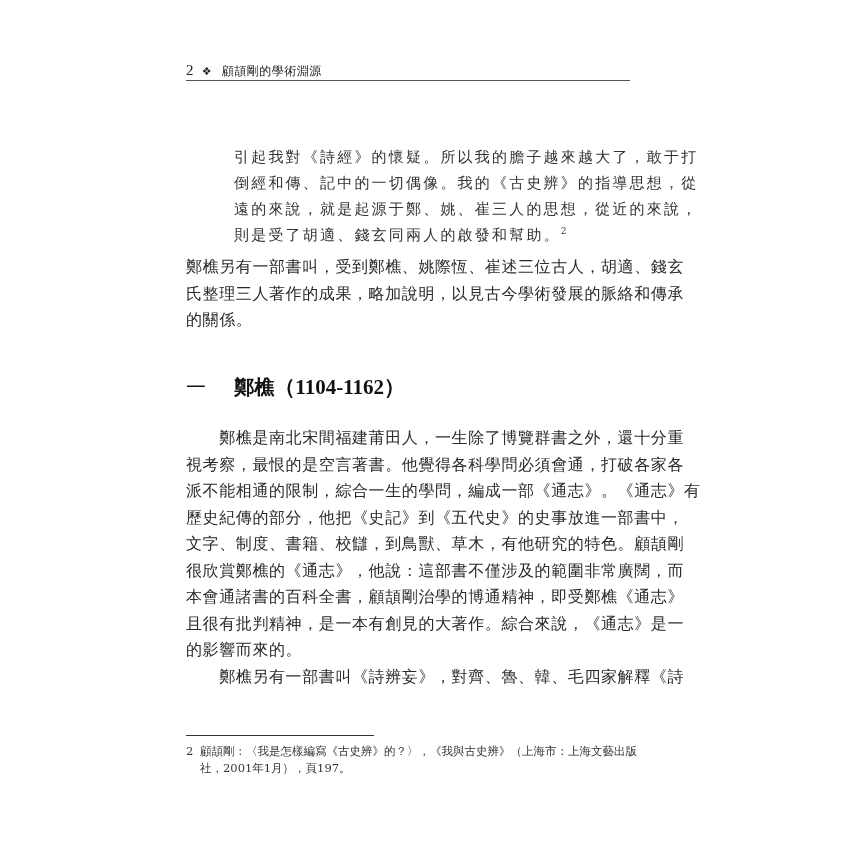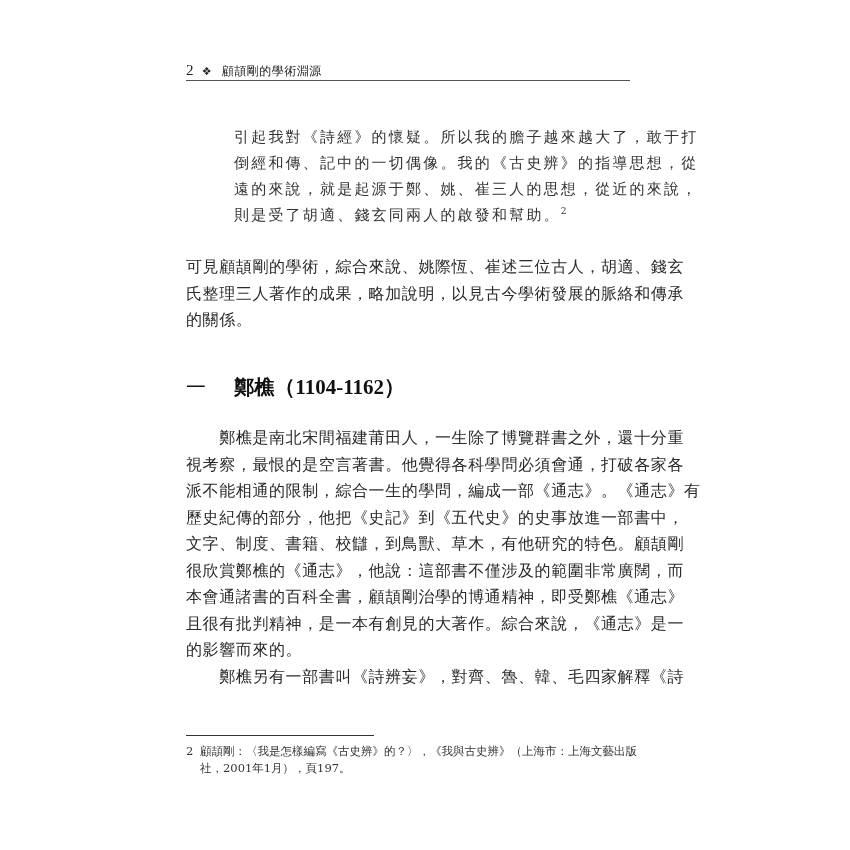--- a/index.html
+++ b/index.html
@@ -10,21 +10,21 @@
     .page { position: absolute; left: 0; top: 0; width: 850px; height: 792px; }
     .running-head {
       position: absolute; left: 186px; top: 60px; width: 444px; height: 20px;
       border-bottom: 1.5px solid #555; font-size: 13px; line-height: 20px; color: #222;
     }
     .running-head .pnum { font-family: "Liberation Serif", serif; font-size: 15px; margin-right: 4px; }
     .running-head .orn { font-size: 11px; margin-right: 6px; }
     .running-head .btitle { font-size: 12px; letter-spacing: 0.5px; }
 
     .quote {
-      position: absolute; left: 234px; top: 124px; width: 400px;
+      position: absolute; left: 234px; top: 144px; width: 400px;
       font-size: 15px; line-height: 26px; color: #333; letter-spacing: 2.2px;
     }
     .quote .line { white-space: nowrap; }
     sup { font-size: 9px; vertical-align: super; line-height: 0; }
 
     .para {
       position: absolute; left: 186px; width: 450px; font-size: 16px; line-height: 26.5px; color: #2a2a2a;
       letter-spacing: 0.6px;
     }
     .para .line { white-space: nowrap; }
@@ -58,21 +58,21 @@
   </div>
 
   <div class="quote">
     <div class="line">引起我對《詩經》的懷疑。所以我的膽子越來越大了，敢于打</div>
     <div class="line">倒經和傳、記中的一切偶像。我的《古史辨》的指導思想，從</div>
     <div class="line">遠的來說，就是起源于鄭、姚、崔三人的思想，從近的來說，</div>
     <div class="line"><span>則是受了胡適、錢玄同兩人的啟發和幫助。</span><sup>2</sup></div>
   </div>
 
   <div class="para p1">
-    <div class="line">可見顧頡剛的學術，綜合來說、姚際恆、崔述三位古人，胡適、錢玄</div>
+    <div class="line">鄭樵另有一部書叫，受到鄭樵、姚際恆、崔述三位古人，胡適、錢玄</div>
     <div class="line">氏整理三人著作的成果，略加說明，以見古今學術發展的脈絡和傳承</div>
     <div class="line">的關係。</div>
   </div>
 
   <div class="heading">
     <span class="num">一</span>
     <span class="name">鄭樵</span><span class="years">（1104-1162）</span>
   </div>
 
   <div class="para p2">

